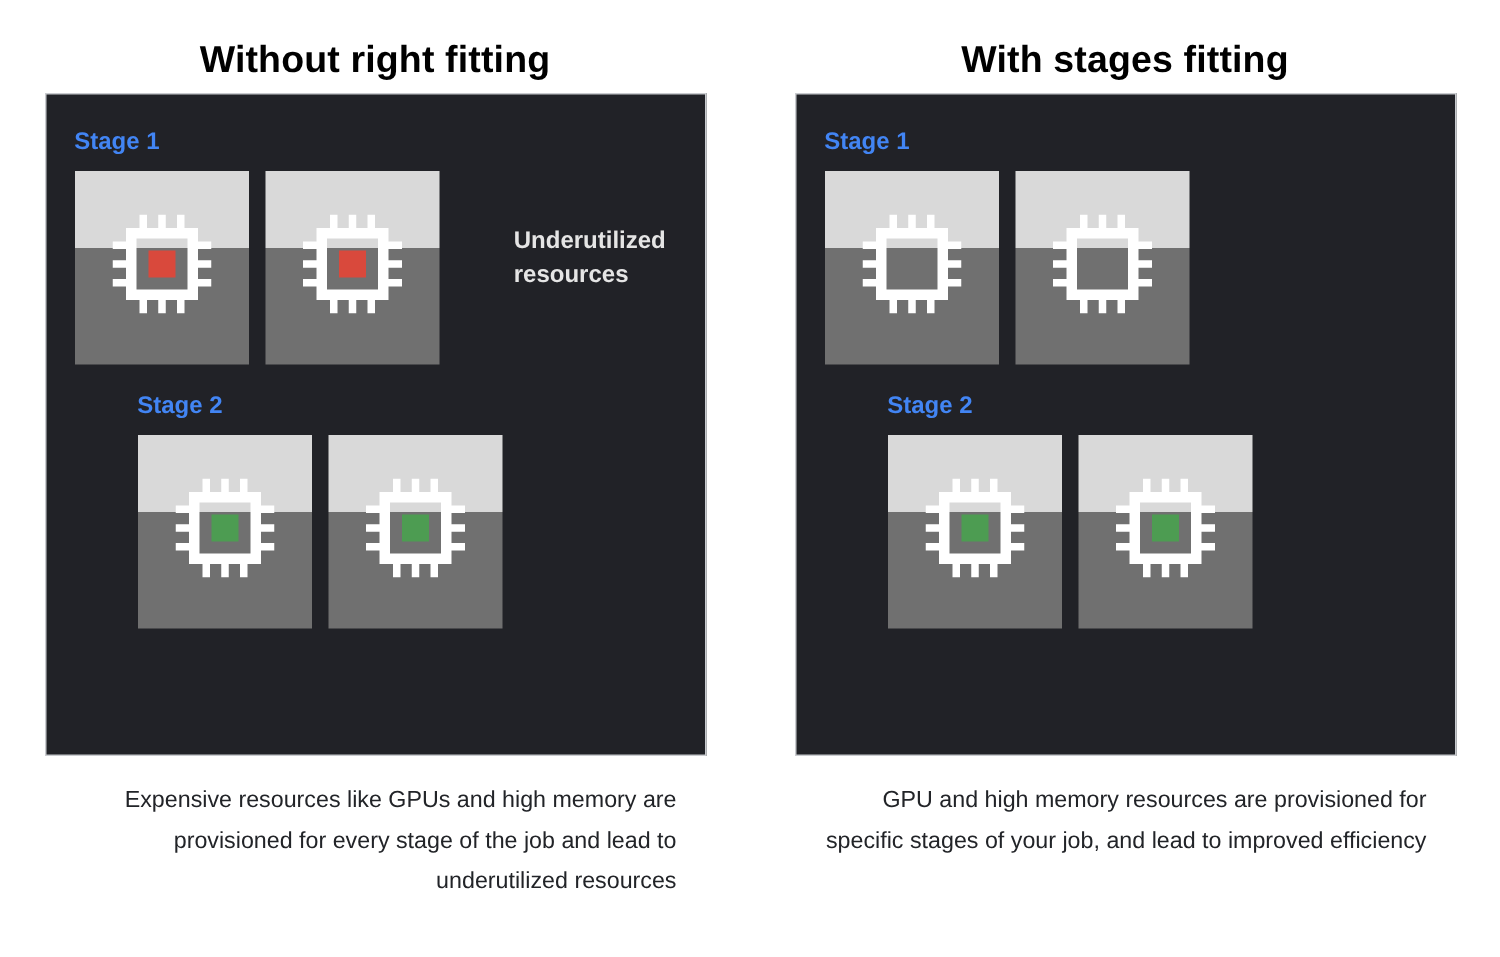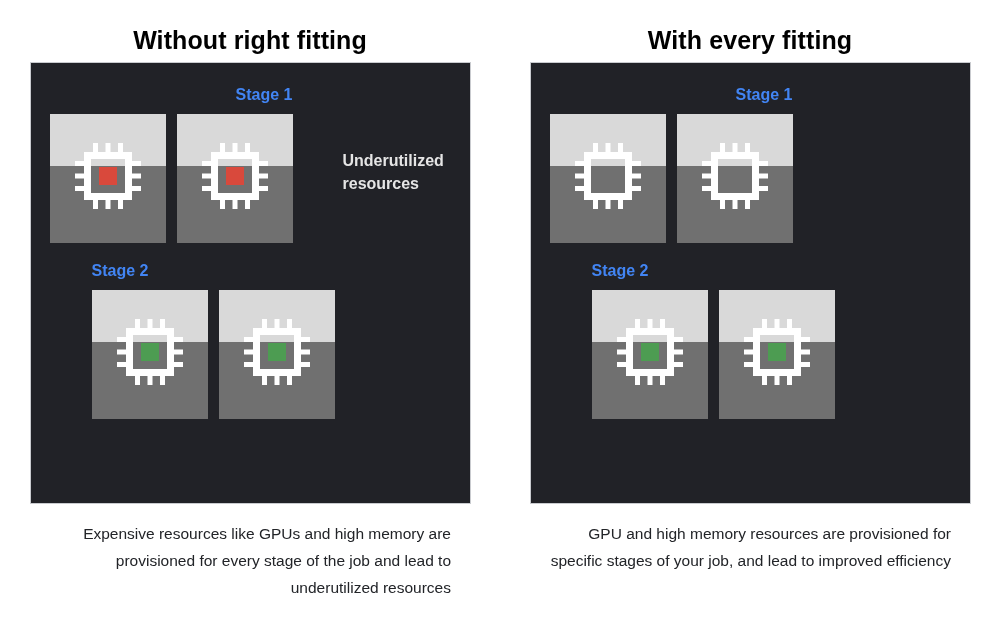--- a/index.html
+++ b/index.html
@@ -54,21 +54,21 @@
 
   .panel.panel-right {
     width: 441px;
   }
 
   .stage-block {
     position: absolute;
     left: 19px;
   }
 
-  .stage-1 { top: 22px; text-align: right; }
+  .stage-1 { top: 22px; }
   .stage-2 { top: 198px; margin-left: 42px; }
 
   .stage-label {
     color: #4285f4;
     font-size: 16px;
     font-weight: bold;
     line-height: 20px;
     margin: 0 0 9px 0;
     white-space: nowrap;
   }
@@ -242,21 +242,21 @@
       </div>
 
       <div class="annotation annotation-underutilized">Underutilized resources</div>
 
     </div>
 
     <div class="caption">Expensive resources like GPUs and high memory are provisioned for every stage of the job and lead to underutilized resources</div>
   </div>
 
   <div class="column">
-    <div class="col-title">With every fitting</div>
+    <div class="col-title">With stages fitting</div>
 
     <div class="panel panel-right">
 
       <div class="stage-block stage-1">
         <div class="stage-label">Stage 1</div>
         <div class="tile-row">
 
           <div class="tile">
             <div class="chip-wrap">
               <svg viewBox="0 0 66 66" xmlns="http://www.w3.org/2000/svg">

